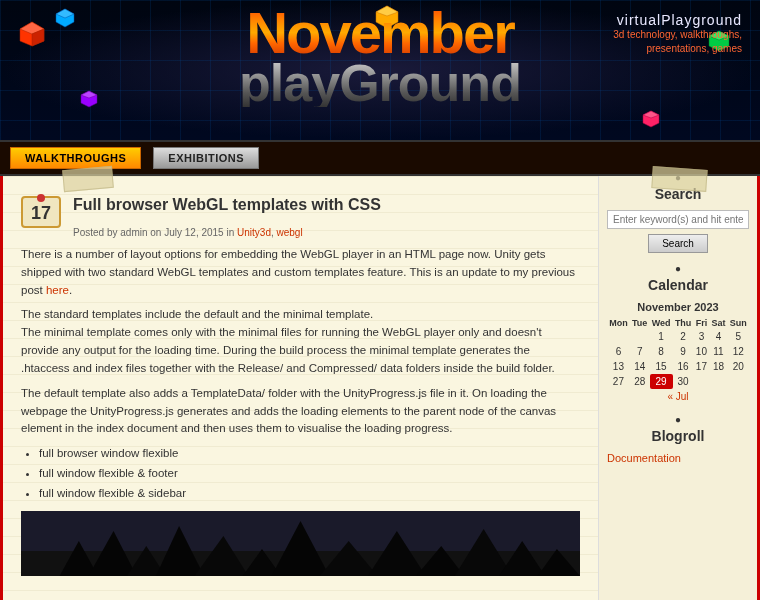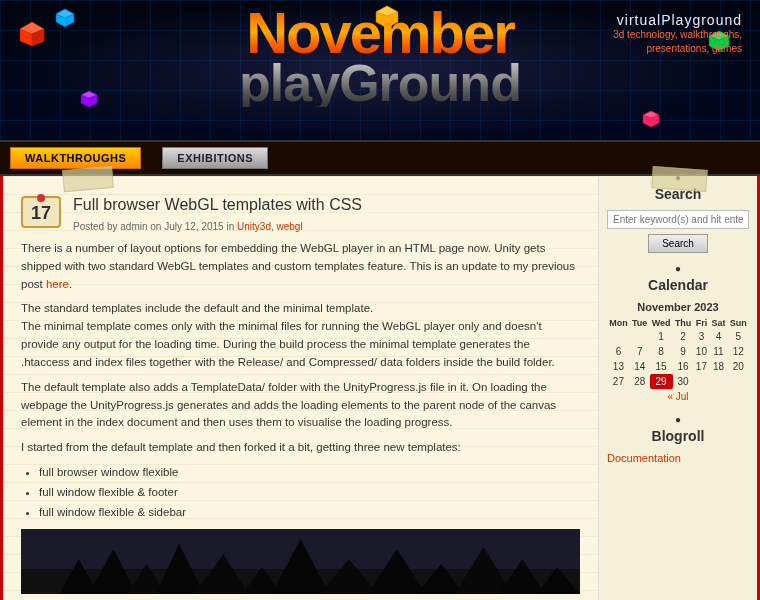--- a/index.html
+++ b/index.html
@@ -93,21 +93,21 @@
       letter-spacing: -1px;
     }
 
     
     .nav-bar {
       background: #1a0a00;
       border-top: 2px solid #333;
       border-bottom: 2px solid #333;
       padding: 5px 10px;
       display: flex;
-      gap: 21px;
+      gap: 12px;
       align-items: center;
     }
 
     .nav-btn {
       padding: 4px 14px;
       font-size: 11px;
       font-weight: bold;
       cursor: pointer;
       border: 1px solid #555;
       text-transform: uppercase;
@@ -193,23 +193,23 @@
       font-size: 18px;
       font-weight: bold;
       color: #333;
       line-height: 1.1;
     }
 
     .post-title-area { flex: 1; }
 
     .post-title {
       font-size: 16px;
-      font-weight: normal;
-      color: #333;
-      margin-bottom: 7px;
+      font-weight: bold;
+      color: #333;
+      margin-bottom: 13px;
     }
 
     .post-meta {
       font-size: 10px;
       color: #666;
     }
 
     .post-meta a {
       color: #cc3300;
       text-decoration: none;
@@ -453,21 +453,20 @@
 
     <div class="post-content">
       <p>There is a number of layout options for embedding the WebGL player in an HTML page now. Unity gets shipped with two standard WebGL templates and custom templates feature. This is an update to my previous post <a href="#">here</a>.</p>
 
       <p>The standard templates include the default and the minimal template.<br>
       The minimal template comes only with the minimal files for running the WebGL player only and doesn't provide any output for the loading time. During the build process the minimal template generates the .htaccess and index files together with the Release/ and Compressed/ data folders inside the build folder.</p>
 
       <p>The default template also adds a TemplateData/ folder with the UnityProgress.js file in it. On loading the webpage the UnityProgress.js generates and adds the loading elements to the parent node of the canvas element in the index document and then uses them to visualise the loading progress.</p>
 
 
-      <p>I started from the default template and then forked it a bit, getting three new templates:</p>
 
       <ul>
         <li>full browser window flexible</li>
         <li>full window flexible &amp; footer</li>
         <li>full window flexible &amp; sidebar</li>
       </ul>
 
       <div class="post-image">
         <svg width="100%" height="65" viewBox="0 0 290 65" preserveAspectRatio="none">
           <rect width="290" height="65" fill="#111"></rect>

